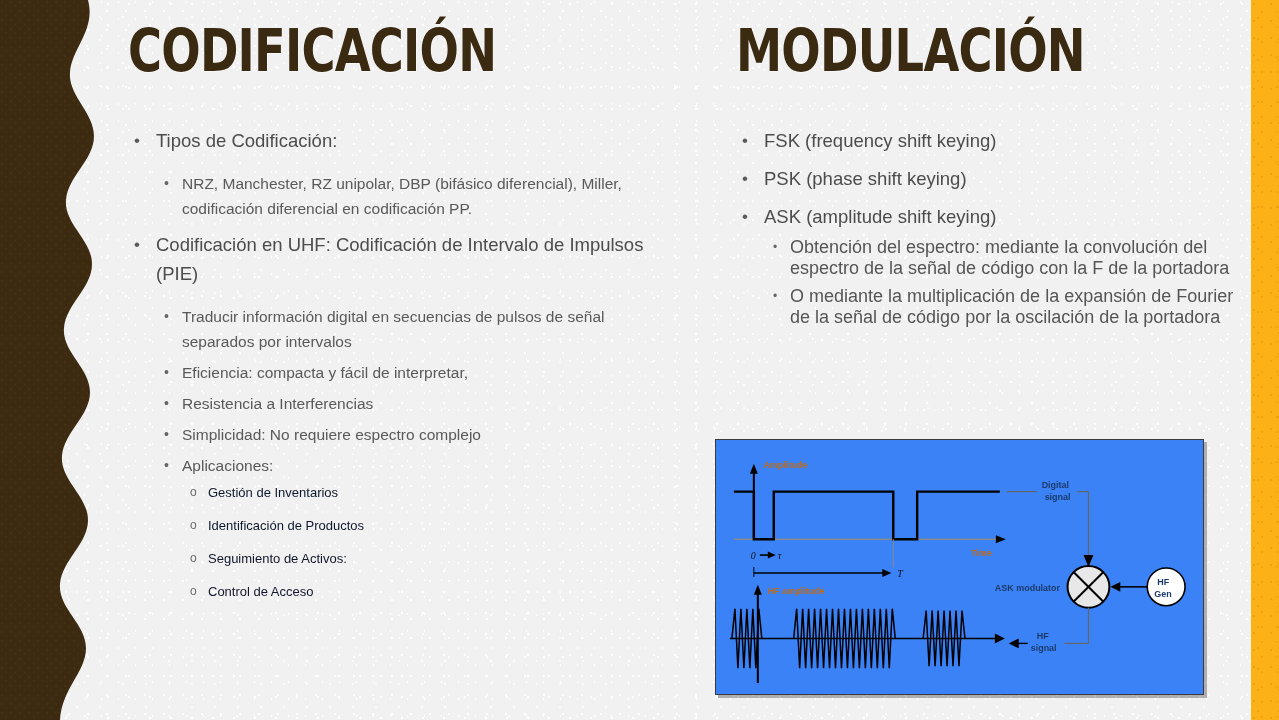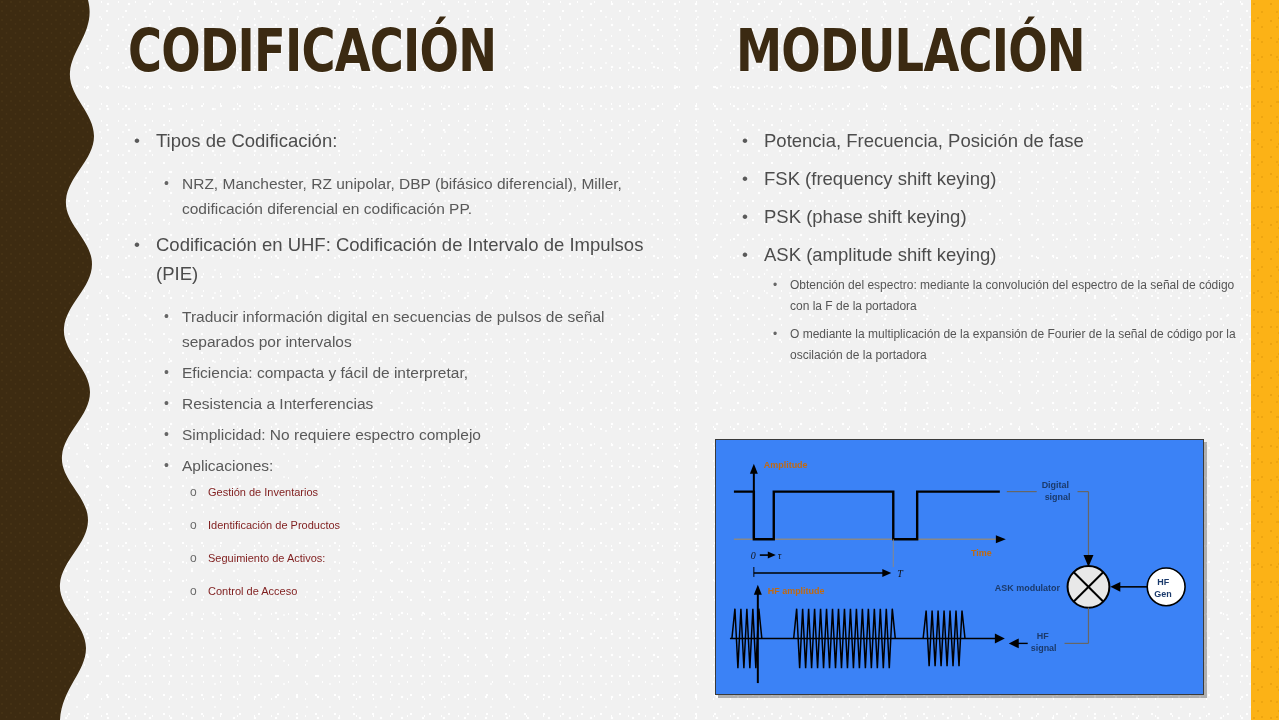--- a/index.html
+++ b/index.html
@@ -94,39 +94,39 @@
   .lvl2 > li::before {
     content:"•";
     position:absolute; left:8px; top:0;
     font-size:14px; color:#666; line-height:25px;
   }
 
   
   .lvl2s > li {
     position:relative;
     padding-left:26px;
-    font-size:12px;
+    font-size:18px;
     line-height:21px;
     color:#555;
     margin-bottom:7px;
   }
   .lvl2s > li::before {
     content:"•";
     position:absolute; left:9px; top:0;
     font-size:12px; color:#666; line-height:21px;
   }
 
   
   .lvl3 { margin-top:4px; }
   .lvl3 > li {
     position:relative;
     padding-left:26px;
-    font-size:11px;
+    font-size:13px;
     line-height:21px;
-    color:#7f1d1d;
+    color:#0f172a;
     margin-bottom:12px;
   }
   .lvl3 > li::before {
     content:"o";
     position:absolute; left:8px; top:0;
     font-size:12px; color:#6b6b6b; line-height:21px;
   }
 
   .left-body  { padding-top:6px; }
   .right-body { padding-top:6px; }
@@ -218,21 +218,20 @@
     </div>
   </div>
 
   <div class="col col-right">
     <div class="title-wrap">
       <div class="slide-title">MODULACIÓN</div>
     </div>
 
     <div class="right-body">
       <ul class="lvl1">
-        <li>Potencia, Frecuencia, Posición de fase</li>
         <li>FSK (frequency shift keying)</li>
         <li>PSK (phase shift keying)</li>
         <li>
           <span class="txt">ASK (amplitude shift keying)</span>
           <ul class="lvl2s" style="margin-top:6px;">
             <li>Obtención del espectro: mediante la convolución del espectro de la señal de código con la F de la portadora</li>
             <li>O mediante la multiplicación de la expansión de Fourier de la señal de código por la oscilación de la portadora</li>
           </ul>
         </li>
       </ul>

